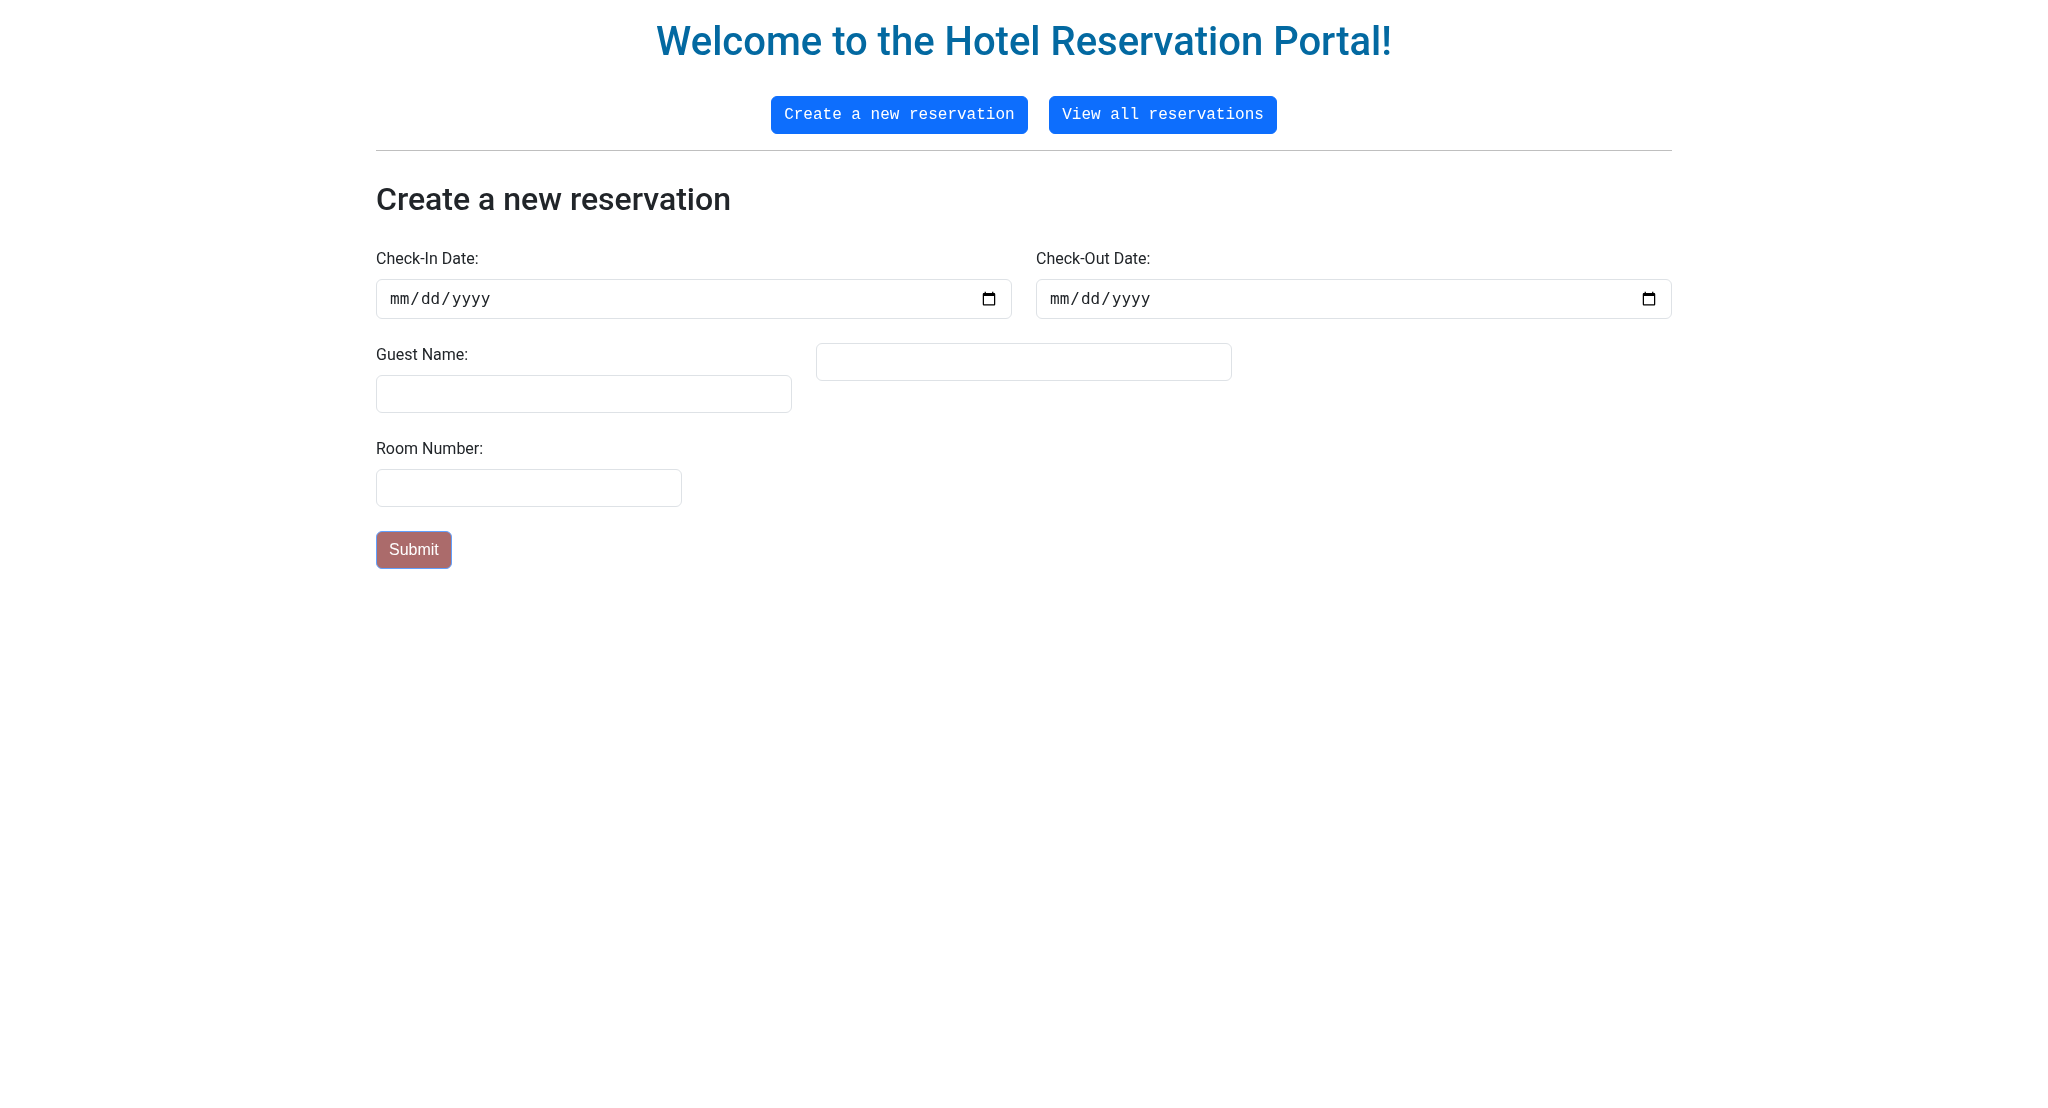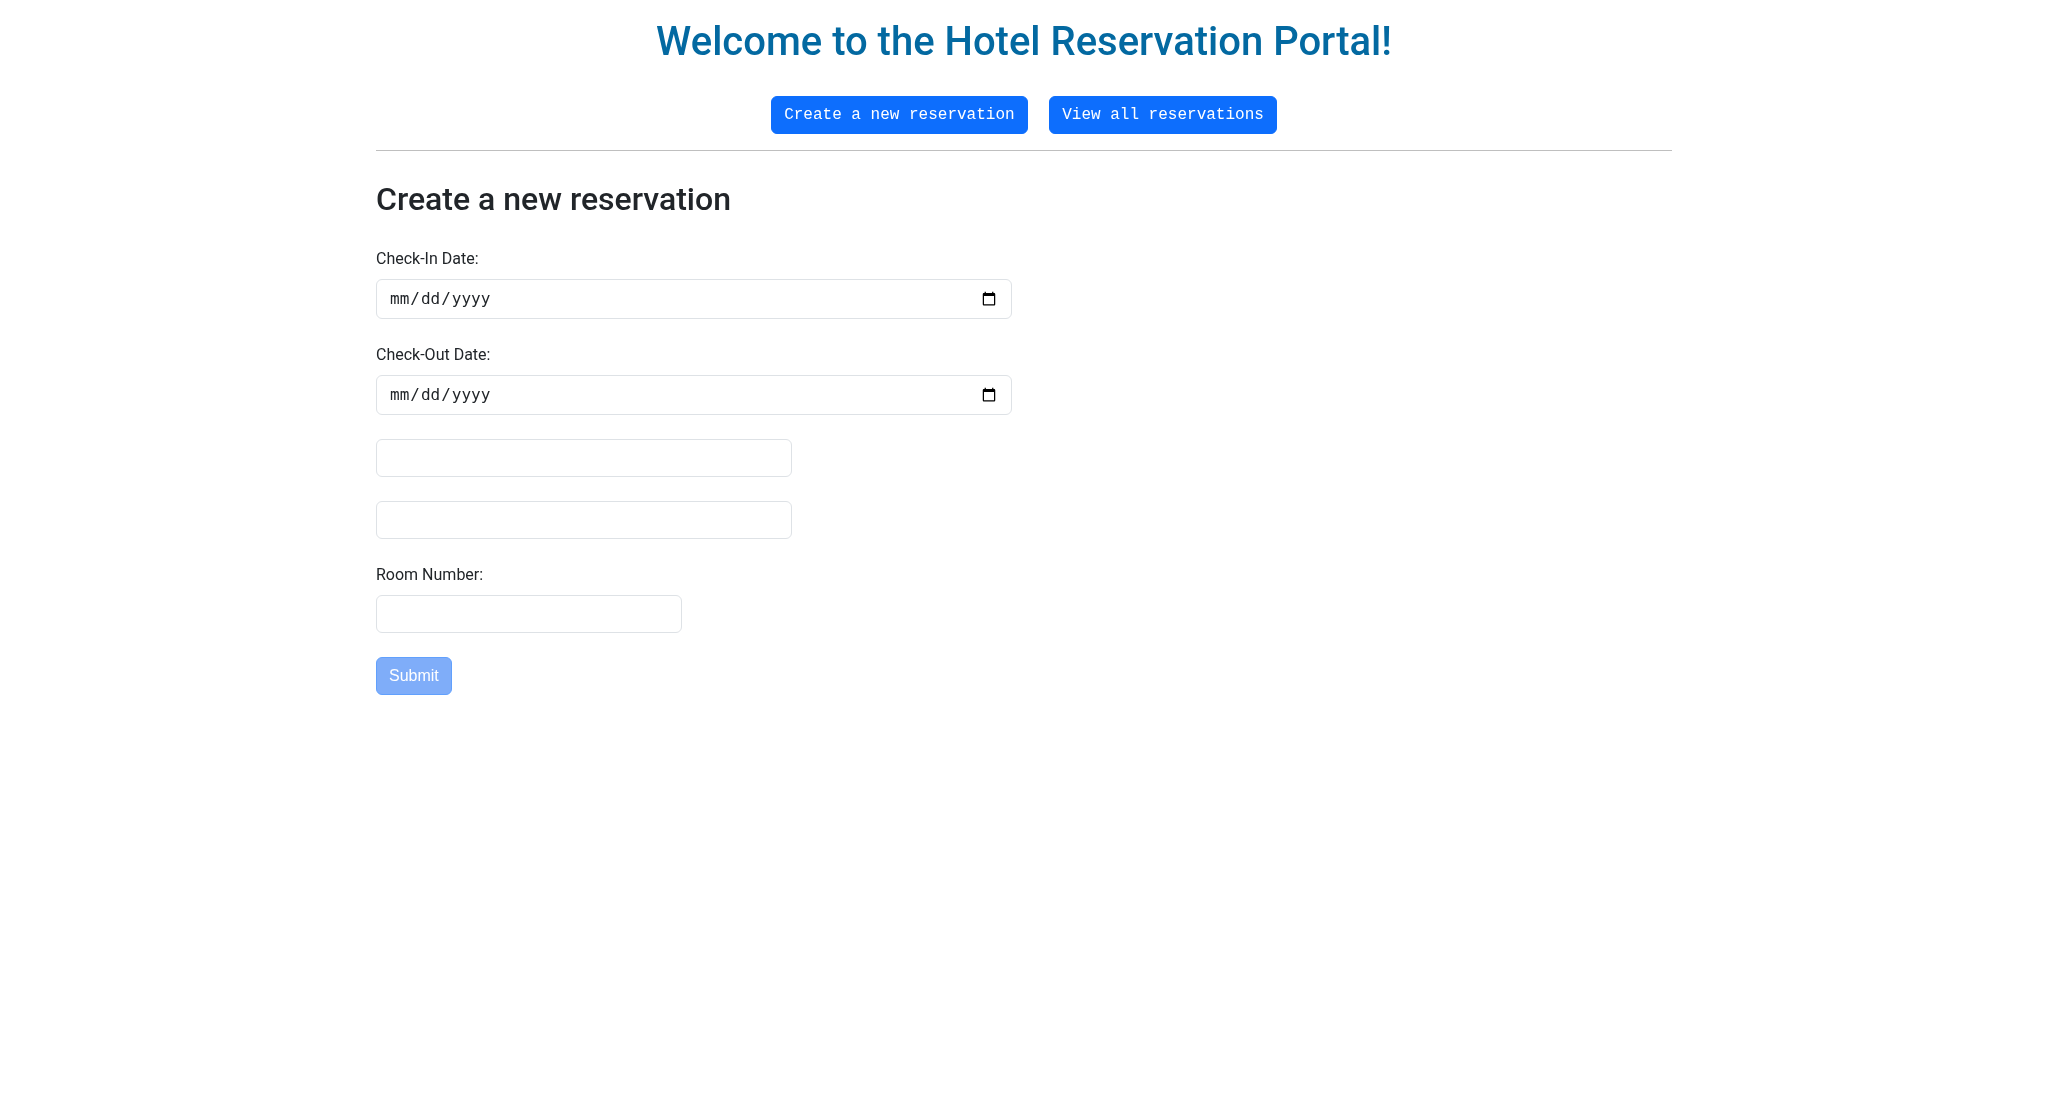--- a/index.html
+++ b/index.html
@@ -44,21 +44,21 @@
       font-size: 1rem;
       line-height: 1.5;
       border-radius: 6px;
       color: #fff;
       background-color: #0d6efd;
       border-color: #0d6efd;
       text-decoration: none;
       margin: 0 6px;
     }
     .btn-submit {
-      background-color: #3b82f6;
+      background-color: #7f1d1d;
       border-color: #0d6efd;
       opacity: 0.65;
       margin: 0;
     }
     hr {
       border: none;
       border-top: 1px solid rgba(0,0,0,0.1);
       margin: 16px 0;
       opacity: 0.25;
       border-top: 1px solid #000;
@@ -68,21 +68,20 @@
       font-weight: 500;
       margin-top: 24px;
       margin-bottom: 8px;
       color: #212529;
     }
     .row {
       display: flex;
       flex-wrap: wrap;
       margin-left: -12px;
       margin-right: -12px;
-      flex-direction: column;
     }
     .col-6 {
       flex: 0 0 50%;
       max-width: 50%;
       padding-left: 12px;
       padding-right: 12px;
     }
     .col-4 {
       flex: 0 0 33.3333%;
       max-width: 33.3333%;
@@ -153,20 +152,21 @@
         <div class="form-group">
           <label class="form-label">Check-Out Date:</label>
           <input type="date" class="form-control" placeholder="dd/mm/yyyy" style="">
         </div>
       </div>
     </div>
 
     <div class="row">
       <div class="col-4">
         <div class="form-group">
+          <label class="form-label">Guest Name:</label>
           <input type="text" class="form-control" value="" style="">
         </div>
       </div>
       <div class="col-4">
         <div class="form-group">
           <input type="email" class="form-control" value="" style="">
         </div>
       </div>
     </div>
 

